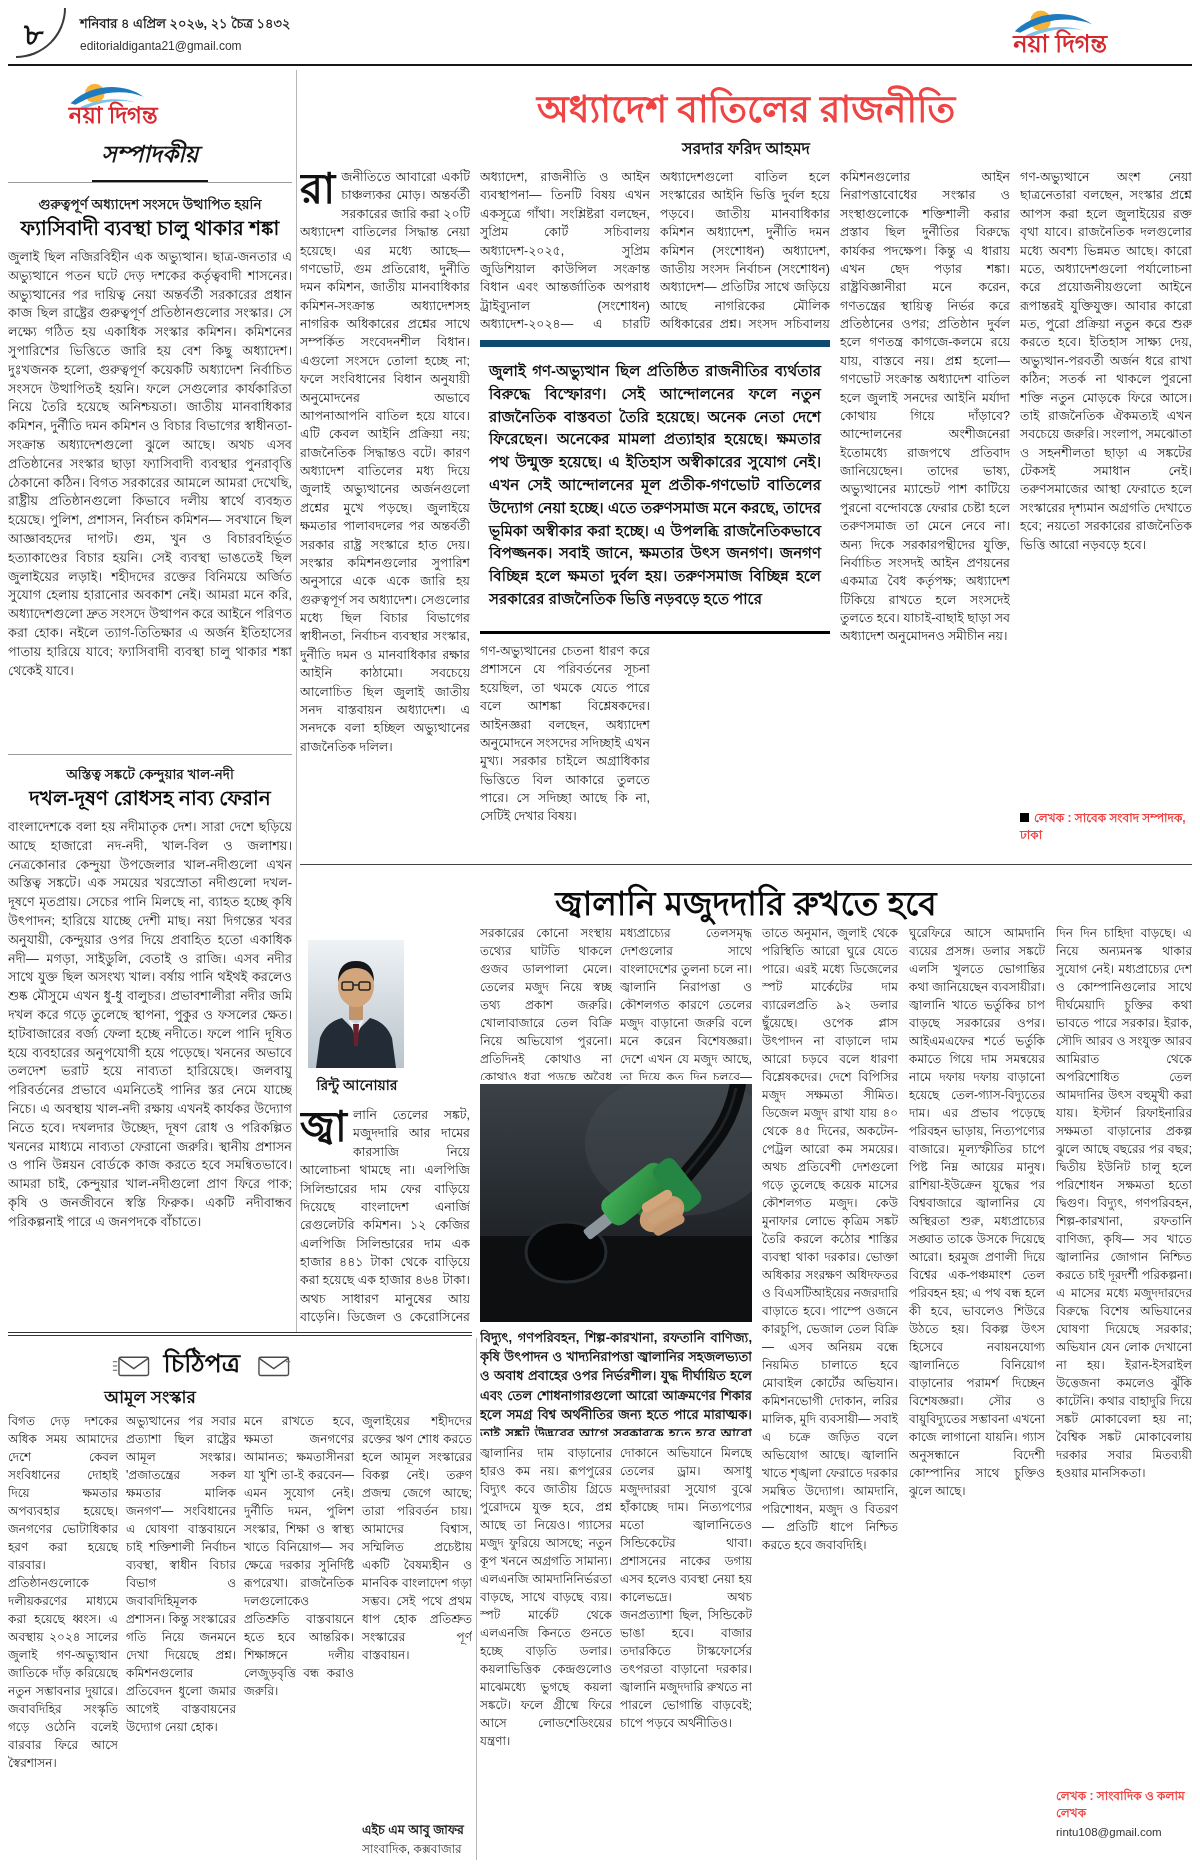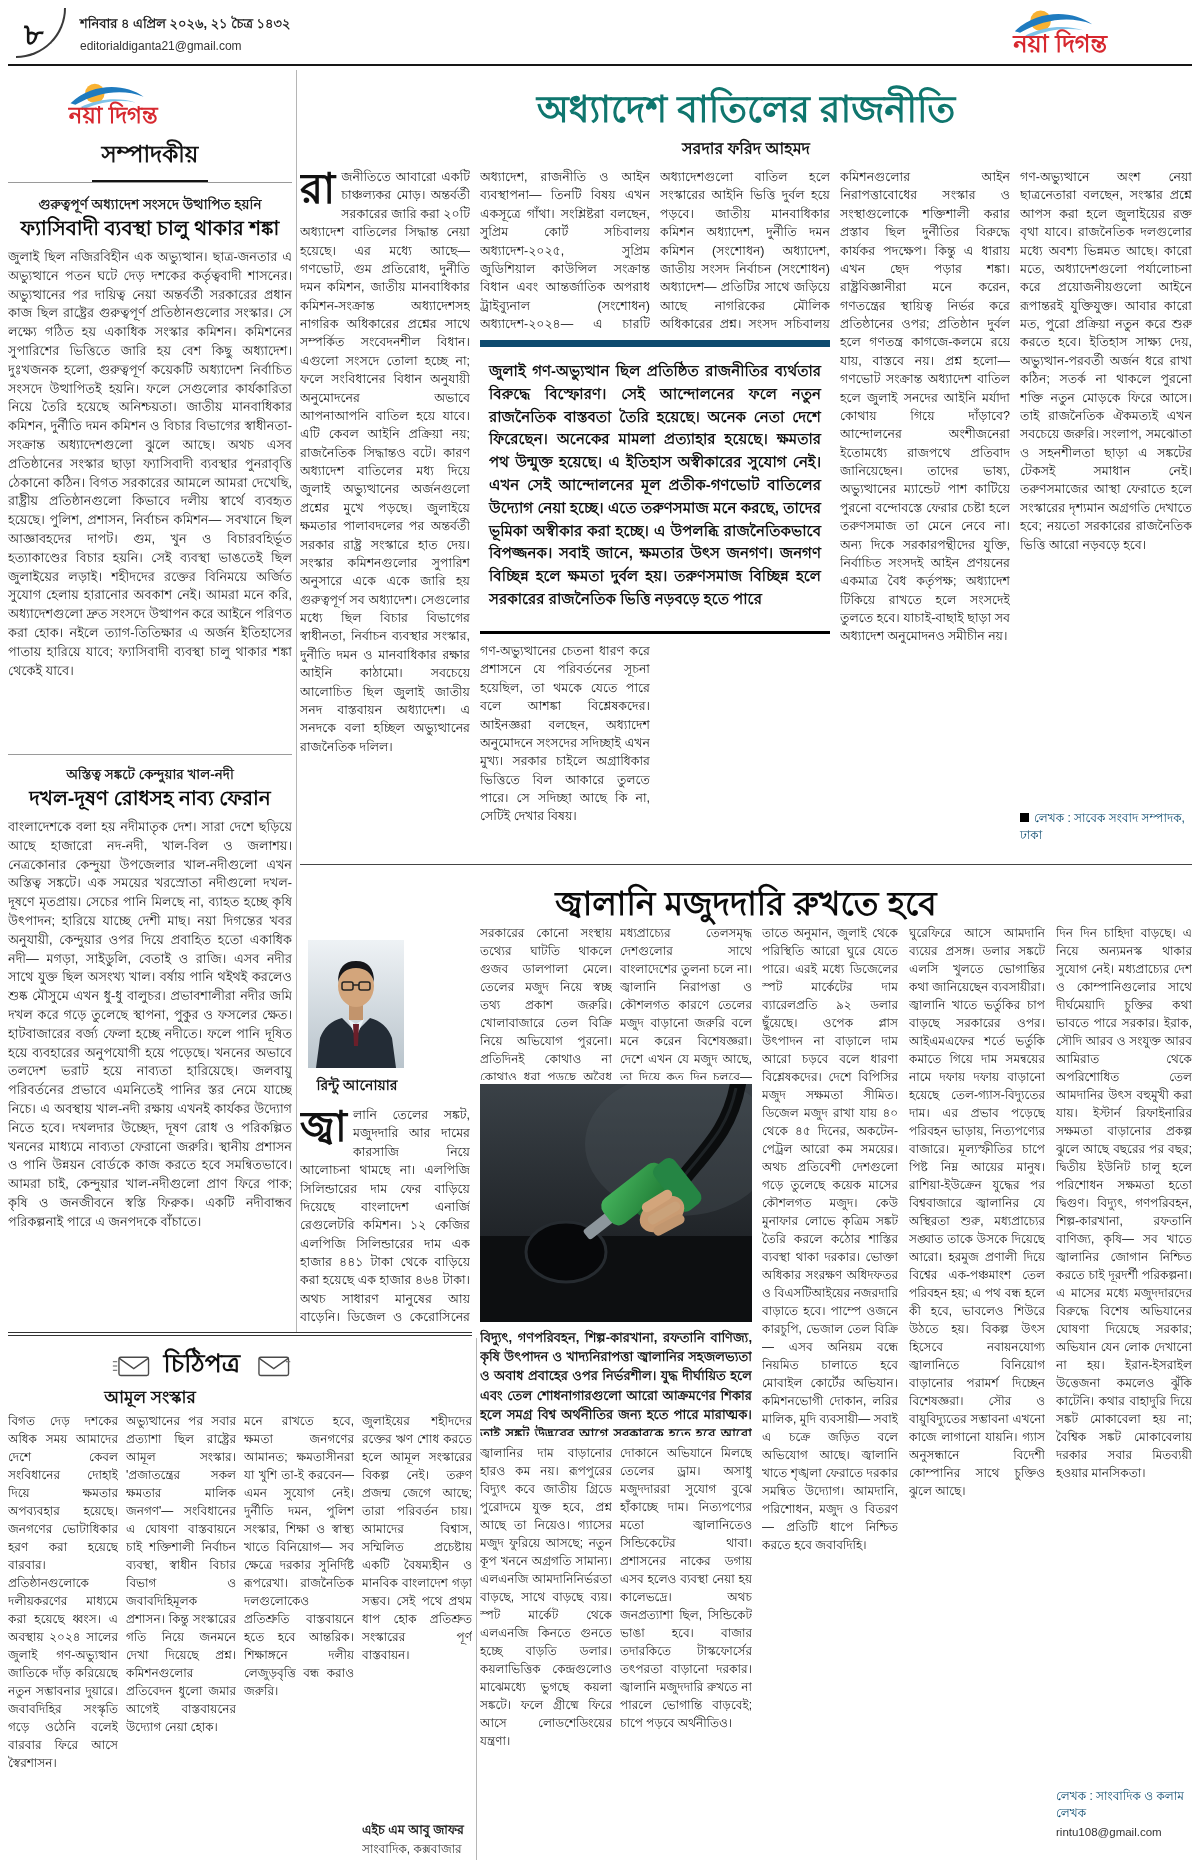--- a/index.html
+++ b/index.html
@@ -10,21 +10,21 @@
   .col { position:absolute; overflow:hidden; text-align:justify; font-size:12.5px; line-height:1.47; color:#1b1b1b; }
   .col-sm { font-size:12px; line-height:1.5; }
   .ctr { text-align:center; }
   .dropcap { float:left; font-size:42px; line-height:.88; font-weight:700; padding:3px 6px 0 0; color:#111; }
   .overline { position:absolute; text-align:center; font-size:13.5px; font-weight:700; color:#222; }
   .ed-head { position:absolute; text-align:center; font-size:20px; font-weight:800; color:#0d0d0d; }
   .rule { position:absolute; border-top:1px solid #9a9a9a; }
   .vrule { position:absolute; border-left:1px solid #b5b5b5; }
   .pullquote { position:absolute; border-top:7px solid #0c4a6e; border-bottom:3px solid #000; padding:13px 9px; font-weight:700; font-size:15px; line-height:1.52; text-align:justify; overflow:hidden; color:#101010; }
   .pageno { position:absolute; left:16px; top:8px; width:50px; height:50px; font-size:30px; font-weight:700; padding:3px 0 0 8px; border-right:2px solid #3a3a3a; border-bottom:2px solid #3a3a3a; border-radius:0 0 50px 0; }
-  .aunote { font-weight:400; font-size:12px; line-height:1.4; color:#0c4a6e; }
+  .aunote { font-weight:700; font-size:12px; line-height:1.4; color:#ef4444; }
   .endmark { display:inline-block; width:9px; height:9px; background:#000; margin-right:5px; }
   .sig-name { font-weight:700; margin-top:8px; font-size:12.5px; }
   .sig-role { font-size:12px; color:#333; }
   .letters-head { position:absolute; display:flex; align-items:center; justify-content:flex-end; gap:12px; }
   .letters-title { font-size:25px; font-weight:800; color:#101010; }
 </style>
 </head>
 <body>
 
 <div class="page">
@@ -41,37 +41,37 @@
     <text x="6" y="54" font-size="28" font-weight="bold" fill="#d7282f">নয়া দিগন্ত</text>
   </svg>
   <div class="abs" style="left:8px;top:64px;width:1184px;border-top:2px solid #161616;"></div>
 
   <svg class="abs" style="left:64px;top:78px;" width="172" height="52" viewBox="0 0 212 62">
     <circle cx="38" cy="18" r="12" fill="#f9b233"></circle>
     <path d="M8,30 C36,4 76,6 98,22 C72,12 42,16 14,32 Z" fill="#1f7bbf"></path>
     <path d="M20,35 C44,23 70,23 88,29 C66,25 44,29 26,37 Z" fill="#7ec3e8"></path>
     <text x="6" y="54" font-size="28" font-weight="bold" fill="#d7282f">নয়া দিগন্ত</text>
   </svg>
-  <div class="abs ctr" style="left:8px;top:136px;width:284px;">
+  <div class="abs ctr" style="left:8px;top:136px;width:284px;font-style:italic;">
     <span style="display:inline-block;font-size:23px;font-weight:800;border-bottom:2px solid #141414;padding:0 10px 5px;">সম্পাদকীয়</span>
   </div>
   <div class="rule" style="left:8px;top:182px;width:284px;"></div>
 
   <div class="overline" style="left:8px;top:194px;width:284px;">গুরুত্বপূর্ণ অধ্যাদেশ সংসদে উত্থাপিত হয়নি</div>
   <div class="ed-head" style="left:8px;top:213px;width:284px;">ফ্যাসিবাদী ব্যবস্থা চালু থাকার শঙ্কা</div>
   <div class="col" style="left:8px;top:248px;width:284px;height:500px;font-size:12.8px;">জুলাই ছিল নজিরবিহীন এক অভ্যুত্থান। ছাত্র-জনতার এ অভ্যুত্থানে পতন ঘটে দেড় দশকের কর্তৃত্ববাদী শাসনের। অভ্যুত্থানের পর দায়িত্ব নেয়া অন্তর্বর্তী সরকারের প্রধান কাজ ছিল রাষ্ট্রের গুরুত্বপূর্ণ প্রতিষ্ঠানগুলোর সংস্কার। সে লক্ষ্যে গঠিত হয় একাধিক সংস্কার কমিশন। কমিশনের সুপারিশের ভিত্তিতে জারি হয় বেশ কিছু অধ্যাদেশ। দুঃখজনক হলো, গুরুত্বপূর্ণ কয়েকটি অধ্যাদেশ নির্বাচিত সংসদে উত্থাপিতই হয়নি। ফলে সেগুলোর কার্যকারিতা নিয়ে তৈরি হয়েছে অনিশ্চয়তা। জাতীয় মানবাধিকার কমিশন, দুর্নীতি দমন কমিশন ও বিচার বিভাগের স্বাধীনতা-সংক্রান্ত অধ্যাদেশগুলো ঝুলে আছে। অথচ এসব প্রতিষ্ঠানের সংস্কার ছাড়া ফ্যাসিবাদী ব্যবস্থার পুনরাবৃত্তি ঠেকানো কঠিন। বিগত সরকারের আমলে আমরা দেখেছি, রাষ্ট্রীয় প্রতিষ্ঠানগুলো কিভাবে দলীয় স্বার্থে ব্যবহৃত হয়েছে। পুলিশ, প্রশাসন, নির্বাচন কমিশন— সবখানে ছিল আজ্ঞাবহদের দাপট। গুম, খুন ও বিচারবহির্ভূত হত্যাকাণ্ডের বিচার হয়নি। সেই ব্যবস্থা ভাঙতেই ছিল জুলাইয়ের লড়াই। শহীদদের রক্তের বিনিময়ে অর্জিত সুযোগ হেলায় হারানোর অবকাশ নেই। আমরা মনে করি, অধ্যাদেশগুলো দ্রুত সংসদে উত্থাপন করে আইনে পরিণত করা হোক। নইলে ত্যাগ-তিতিক্ষার এ অর্জন ইতিহাসের পাতায় হারিয়ে যাবে; ফ্যাসিবাদী ব্যবস্থা চালু থাকার শঙ্কা থেকেই যাবে।</div>
 
   <div class="rule" style="left:8px;top:754px;width:284px;"></div>
   <div class="overline" style="left:8px;top:764px;width:284px;">অস্তিত্ব সঙ্কটে কেন্দুয়ার খাল-নদী</div>
   <div class="ed-head" style="left:8px;top:783px;width:284px;">দখল-দূষণ রোধসহ নাব্য ফেরান</div>
   <div class="col" style="left:8px;top:818px;width:284px;height:508px;font-size:12.8px;">বাংলাদেশকে বলা হয় নদীমাতৃক দেশ। সারা দেশে ছড়িয়ে আছে হাজারো নদ-নদী, খাল-বিল ও জলাশয়। নেত্রকোনার কেন্দুয়া উপজেলার খাল-নদীগুলো এখন অস্তিত্ব সঙ্কটে। এক সময়ের খরস্রোতা নদীগুলো দখল-দূষণে মৃতপ্রায়। সেচের পানি মিলছে না, ব্যাহত হচ্ছে কৃষি উৎপাদন; হারিয়ে যাচ্ছে দেশী মাছ। নয়া দিগন্তের খবর অনুযায়ী, কেন্দুয়ার ওপর দিয়ে প্রবাহিত হতো একাধিক নদী— মগড়া, সাইডুলি, বেতাই ও রাজি। এসব নদীর সাথে যুক্ত ছিল অসংখ্য খাল। বর্ষায় পানি থইথই করলেও শুষ্ক মৌসুমে এখন ধু-ধু বালুচর। প্রভাবশালীরা নদীর জমি দখল করে গড়ে তুলেছে স্থাপনা, পুকুর ও ফসলের ক্ষেত। হাটবাজারের বর্জ্য ফেলা হচ্ছে নদীতে। ফলে পানি দূষিত হয়ে ব্যবহারের অনুপযোগী হয়ে পড়েছে। খননের অভাবে তলদেশ ভরাট হয়ে নাব্যতা হারিয়েছে। জলবায়ু পরিবর্তনের প্রভাবে এমনিতেই পানির স্তর নেমে যাচ্ছে নিচে। এ অবস্থায় খাল-নদী রক্ষায় এখনই কার্যকর উদ্যোগ নিতে হবে। দখলদার উচ্ছেদ, দূষণ রোধ ও পরিকল্পিত খননের মাধ্যমে নাব্যতা ফেরানো জরুরি। স্থানীয় প্রশাসন ও পানি উন্নয়ন বোর্ডকে কাজ করতে হবে সমন্বিতভাবে। আমরা চাই, কেন্দুয়ার খাল-নদীগুলো প্রাণ ফিরে পাক; কৃষি ও জনজীবনে স্বস্তি ফিরুক। একটি নদীবান্ধব পরিকল্পনাই পারে এ জনপদকে বাঁচাতে।</div>
 
   <div class="vrule" style="left:296px;top:70px;height:1262px;"></div>
 
-  <div class="abs ctr" style="left:300px;top:80px;width:892px;font-size:37px;font-weight:800;color:#0f766e;">অধ্যাদেশ বাতিলের রাজনীতি</div>
+  <div class="abs ctr" style="left:300px;top:80px;width:892px;font-size:37px;font-weight:800;color:#ef4444;">অধ্যাদেশ বাতিলের রাজনীতি</div>
   <div class="abs ctr" style="left:300px;top:136px;width:892px;font-size:16px;font-weight:700;">সরদার ফরিদ আহমদ</div>
 
   <div class="col" style="left:300px;top:168px;width:170px;height:690px;">
     <span class="dropcap">রা</span><span>জনীতিতে আবারো একটি চাঞ্চল্যকর মোড়। অন্তর্বর্তী সরকারের জারি করা ২০টি অধ্যাদেশ বাতিলের সিদ্ধান্ত নেয়া হয়েছে। এর মধ্যে আছে— গণভোট, গুম প্রতিরোধ, দুর্নীতি দমন কমিশন, জাতীয় মানবাধিকার কমিশন-সংক্রান্ত অধ্যাদেশসহ নাগরিক অধিকারের প্রশ্নের সাথে সম্পর্কিত সংবেদনশীল বিধান। এগুলো সংসদে তোলা হচ্ছে না; ফলে সংবিধানের বিধান অনুযায়ী অনুমোদনের অভাবে আপনাআপনি বাতিল হয়ে যাবে। এটি কেবল আইনি প্রক্রিয়া নয়; রাজনৈতিক সিদ্ধান্তও বটে। কারণ অধ্যাদেশ বাতিলের মধ্য দিয়ে জুলাই অভ্যুত্থানের অর্জনগুলো প্রশ্নের মুখে পড়ছে। জুলাইয়ে ক্ষমতার পালাবদলের পর অন্তর্বর্তী সরকার রাষ্ট্র সংস্কারে হাত দেয়। সংস্কার কমিশনগুলোর সুপারিশ অনুসারে একে একে জারি হয় গুরুত্বপূর্ণ সব অধ্যাদেশ। সেগুলোর মধ্যে ছিল বিচার বিভাগের স্বাধীনতা, নির্বাচন ব্যবস্থার সংস্কার, দুর্নীতি দমন ও মানবাধিকার রক্ষার আইনি কাঠামো। সবচেয়ে আলোচিত ছিল জুলাই জাতীয় সনদ বাস্তবায়ন অধ্যাদেশ। এ সনদকে বলা হচ্ছিল অভ্যুত্থানের রাজনৈতিক দলিল।</span>
   </div>
   <div class="col" style="left:480px;top:168px;width:170px;height:164px;">অধ্যাদেশ, রাজনীতি ও আইন ব্যবস্থাপনা— তিনটি বিষয় এখন একসূত্রে গাঁথা। সংশ্লিষ্টরা বলছেন, সুপ্রিম কোর্ট সচিবালয় অধ্যাদেশ-২০২৫, সুপ্রিম জুডিশিয়াল কাউন্সিল সংক্রান্ত বিধান এবং আন্তর্জাতিক অপরাধ ট্রাইব্যুনাল (সংশোধন) অধ্যাদেশ-২০২৪— এ চারটি অধ্যাদেশ বিচার ব্যবস্থার জন্য অত্যন্ত গুরুত্বপূর্ণ। এগুলোর ভবিষ্যৎ এখন অনিশ্চিত।</div>
   <div class="pullquote" style="left:480px;top:340px;width:350px;height:294px;">জুলাই গণ-অভ্যুত্থান ছিল প্রতিষ্ঠিত রাজনীতির ব্যর্থতার বিরুদ্ধে বিস্ফোরণ। সেই আন্দোলনের ফলে নতুন রাজনৈতিক বাস্তবতা তৈরি হয়েছে। অনেক নেতা দেশে ফিরেছেন। অনেকের মামলা প্রত্যাহার হয়েছে। ক্ষমতার পথ উন্মুক্ত হয়েছে। এ ইতিহাস অস্বীকারের সুযোগ নেই। এখন সেই আন্দোলনের মূল প্রতীক-গণভোট বাতিলের উদ্যোগ নেয়া হচ্ছে। এতে তরুণসমাজ মনে করছে, তাদের ভূমিকা অস্বীকার করা হচ্ছে। এ উপলব্ধি রাজনৈতিকভাবে বিপজ্জনক। সবাই জানে, ক্ষমতার উৎস জনগণ। জনগণ বিচ্ছিন্ন হলে ক্ষমতা দুর্বল হয়। তরুণসমাজ বিচ্ছিন্ন হলে সরকারের রাজনৈতিক ভিত্তি নড়বড়ে হতে পারে</div>
   <div class="col" style="left:480px;top:642px;width:170px;height:216px;">গণ-অভ্যুত্থানের চেতনা ধারণ করে প্রশাসনে যে পরিবর্তনের সূচনা হয়েছিল, তা থমকে যেতে পারে বলে আশঙ্কা বিশ্লেষকদের। আইনজ্ঞরা বলছেন, অধ্যাদেশ অনুমোদনে সংসদের সদিচ্ছাই এখন মুখ্য। সরকার চাইলে অগ্রাধিকার ভিত্তিতে বিল আকারে তুলতে পারে। সে সদিচ্ছা আছে কি না, সেটিই দেখার বিষয়।</div>
   <div class="col" style="left:660px;top:168px;width:170px;height:164px;">অধ্যাদেশগুলো বাতিল হলে সংস্কারের আইনি ভিত্তি দুর্বল হয়ে পড়বে। জাতীয় মানবাধিকার কমিশন অধ্যাদেশ, দুর্নীতি দমন কমিশন (সংশোধন) অধ্যাদেশ, জাতীয় সংসদ নির্বাচন (সংশোধন) অধ্যাদেশ— প্রতিটির সাথে জড়িয়ে আছে নাগরিকের মৌলিক অধিকারের প্রশ্ন। সংসদ সচিবালয় জানিয়েছে, উত্থাপনের তালিকা এখনো চূড়ান্ত হয়নি।</div>
   <div class="col" style="left:840px;top:168px;width:170px;height:690px;">কমিশনগুলোর আইন নিরাপত্তাবোধের সংস্কার ও সংস্থাগুলোকে শক্তিশালী করার প্রস্তাব ছিল দুর্নীতির বিরুদ্ধে কার্যকর পদক্ষেপ। কিন্তু এ ধারায় এখন ছেদ পড়ার শঙ্কা। রাষ্ট্রবিজ্ঞানীরা মনে করেন, গণতন্ত্রের স্থায়িত্ব নির্ভর করে প্রতিষ্ঠানের ওপর; প্রতিষ্ঠান দুর্বল হলে গণতন্ত্র কাগজে-কলমে রয়ে যায়, বাস্তবে নয়। প্রশ্ন হলো— গণভোট সংক্রান্ত অধ্যাদেশ বাতিল হলে জুলাই সনদের আইনি মর্যাদা কোথায় গিয়ে দাঁড়াবে? আন্দোলনের অংশীজনেরা ইতোমধ্যে রাজপথে প্রতিবাদ জানিয়েছেন। তাদের ভাষ্য, অভ্যুত্থানের ম্যান্ডেট পাশ কাটিয়ে পুরনো বন্দোবস্তে ফেরার চেষ্টা হলে তরুণসমাজ তা মেনে নেবে না। অন্য দিকে সরকারপন্থীদের যুক্তি, নির্বাচিত সংসদই আইন প্রণয়নের একমাত্র বৈধ কর্তৃপক্ষ; অধ্যাদেশ টিকিয়ে রাখতে হলে সংসদেই তুলতে হবে। যাচাই-বাছাই ছাড়া সব অধ্যাদেশ অনুমোদনও সমীচীন নয়।</div>

